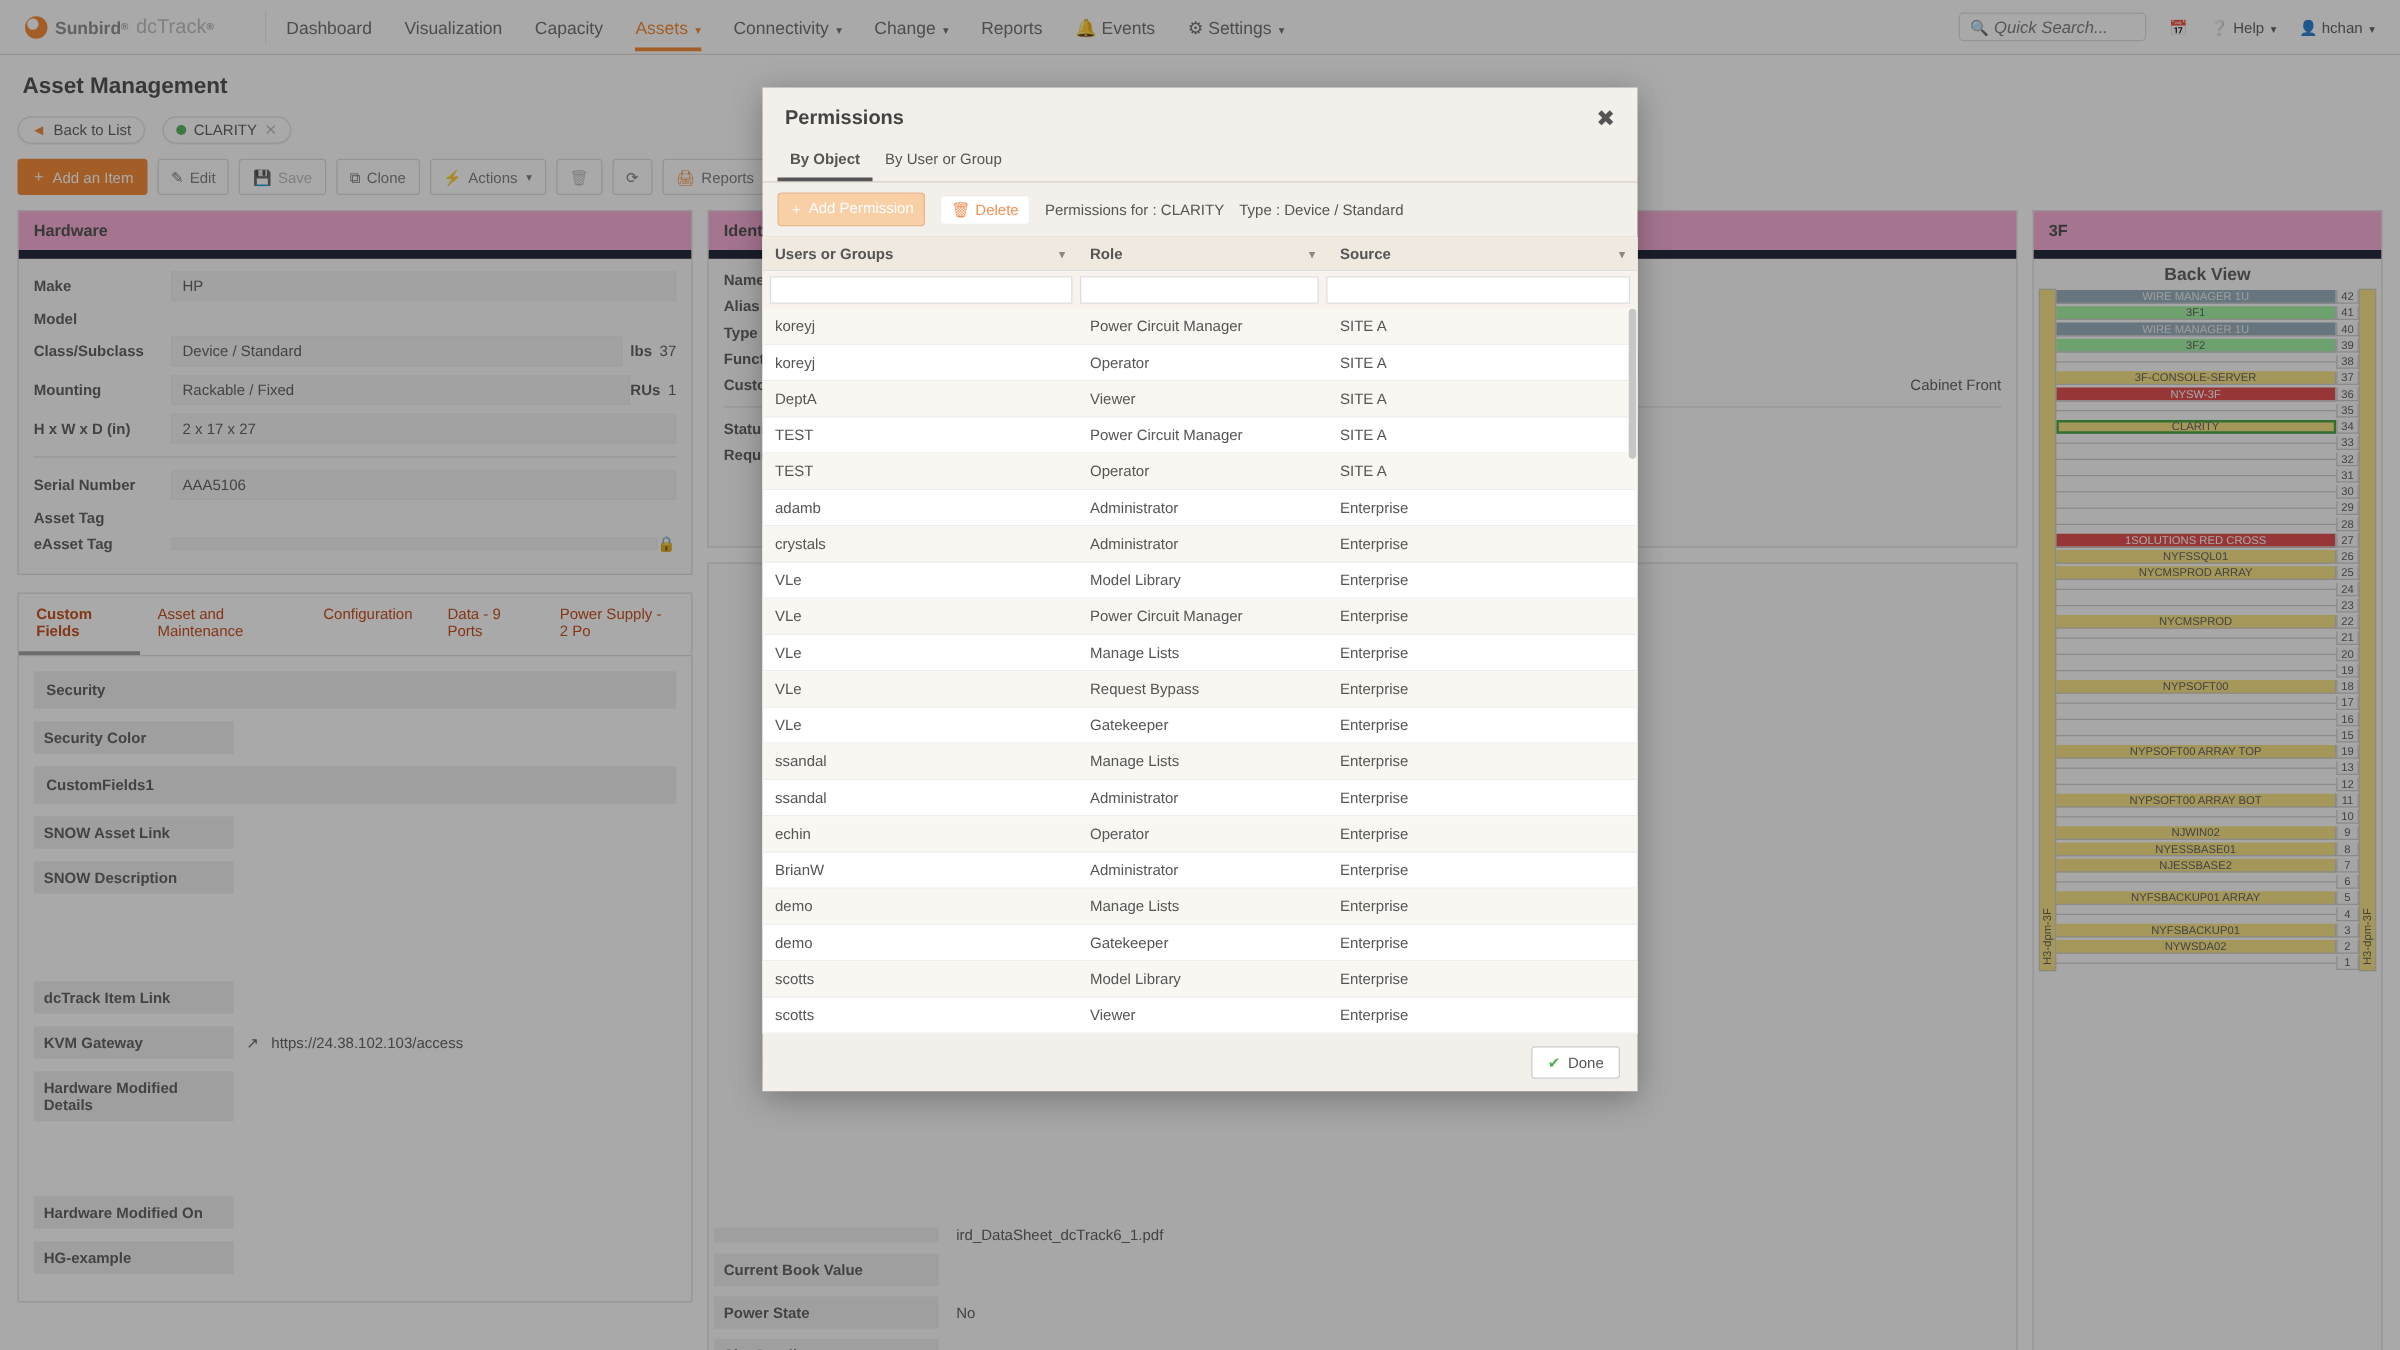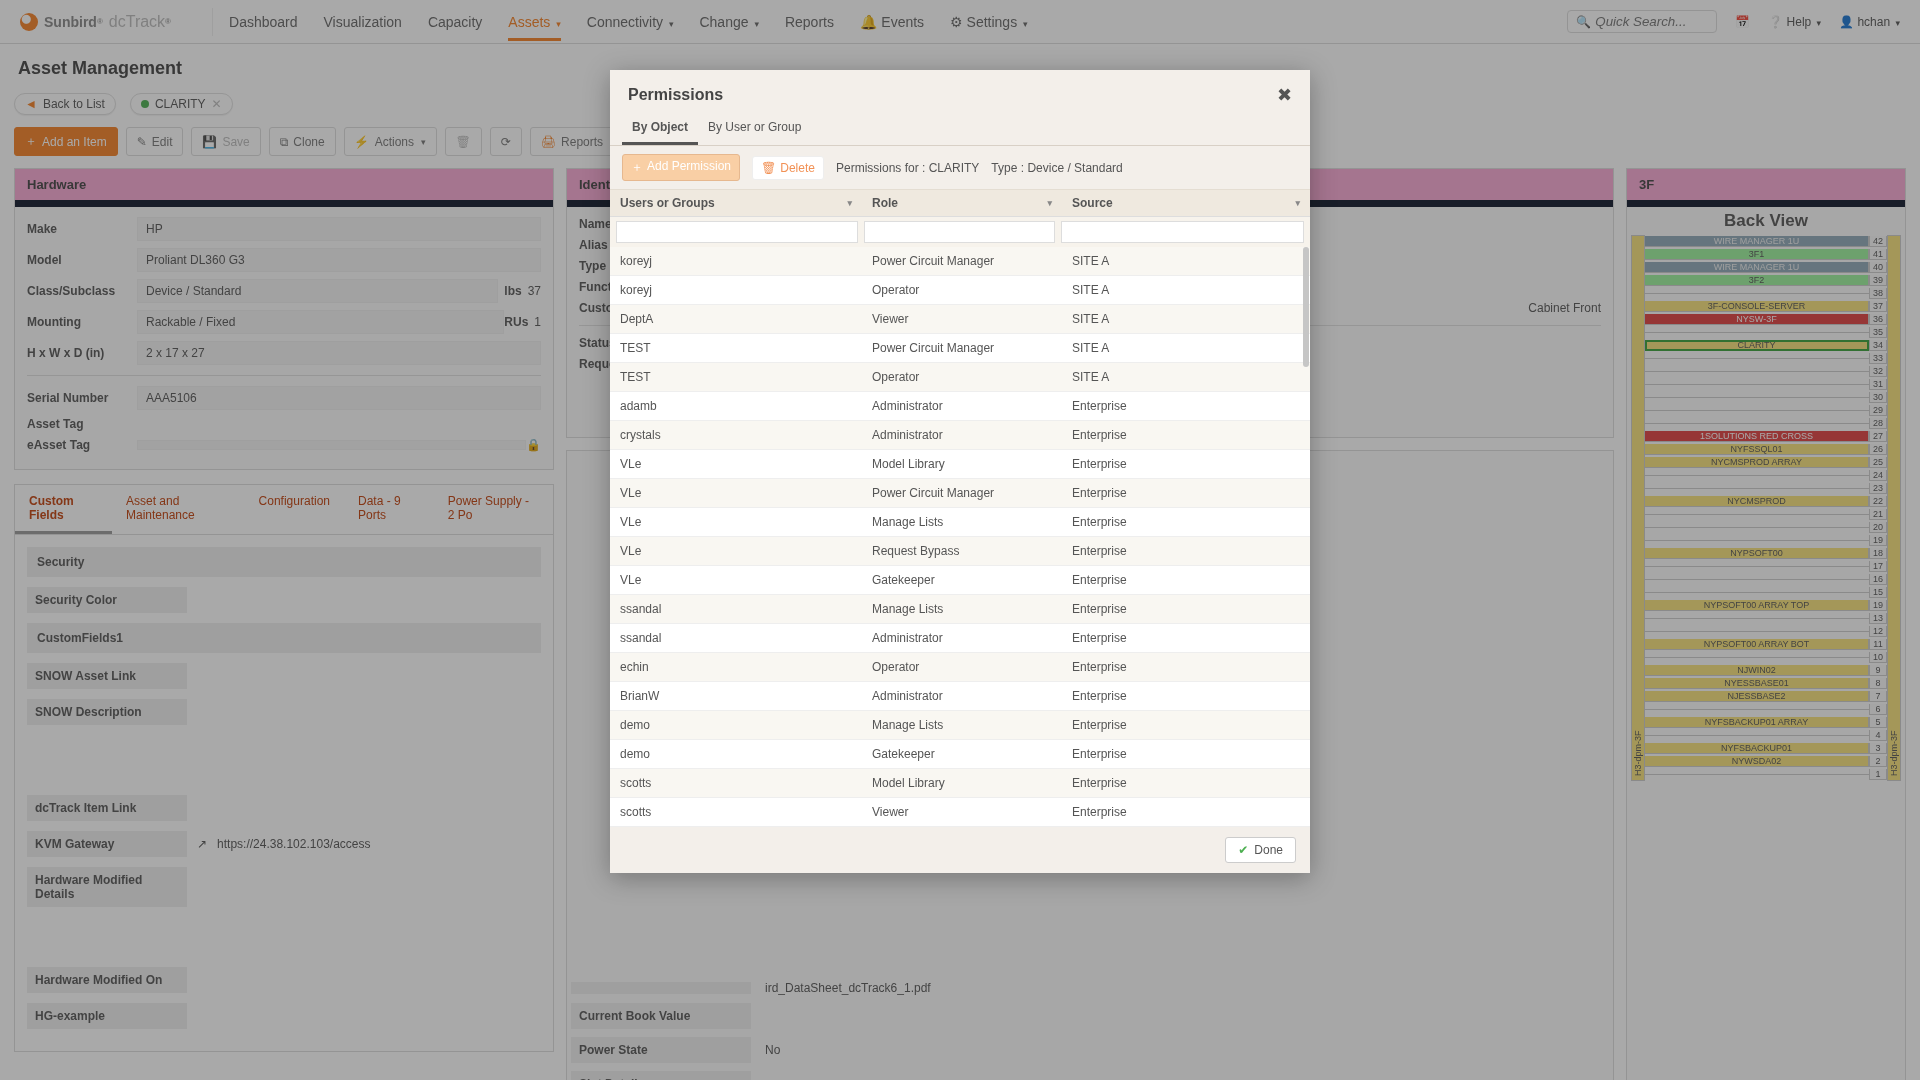--- a/index.html
+++ b/index.html
@@ -60,21 +60,21 @@
 .tabt.active { font-weight: 700; border-bottom: 3px solid #999; }
 .tabs-body { padding: 12px; min-height: 420px; }
 .section-head { background: #efefef; padding: 8px 10px; font-weight: 700; margin-bottom: 10px; }
 .field-row { display: flex; align-items: center; gap: 10px; margin-bottom: 10px; }
 .field-row label { flex: 0 0 160px; background: #efefef; padding: 6px 8px; font-weight: 600; }
 
 .lock-ico { color: #d9534f; margin-left: auto; }
 
 
 .rack { padding: 4px; }
-.rack-title { text-align: center; font-weight: 700; font-size: 17px; margin-bottom: 4px; }
+.rack-title { text-align: center; font-weight: 700; font-size: 14px; margin-bottom: 4px; }
 .rack-row { display: flex; height: 13px; font-size: 9px; align-items: center; }
 .rack-u { width: 18px; text-align: center; border: 1px solid #ccc; border-top: none; background: #f8f8f8; }
 .rack-slot { flex: 1; border: 1px solid #ccc; border-top: none; border-left: none; text-align: center; overflow: hidden; }
 .rack-slot.y { background: #f7e27a; }
 .rack-slot.b { background: #8fa9b7; color: #eee; }
 .rack-slot.g { background: #9cf29c; }
 .rack-slot.r { background: #e04040; color: #fff; }
 .rack-slot.hl { background: #f7e27a; outline: 2px solid #3aa03a; outline-offset: -2px; }
 .rack-side { display: flex; justify-content: center; }
 .rack-side-label { writing-mode: vertical-rl; transform: rotate(180deg); background: #f7e27a; padding: 4px 1px; font-size: 9px; border: 1px solid #ccc; }
@@ -217,21 +217,20 @@
   <div class="col-left">
     <div class="panel">
       <div class="panel-header">Hardware</div>
       <div class="panel-body">
         <div class="kv-row">
             <label>Make</label>
             <div class="val">HP</div>
           </div>
         <div class="kv-row">
             <label>Model</label>
-            <div class="val">Proliant DL360 G3</div>
           </div>
         <div class="kv-row">
             <label>Class/Subclass</label>
             <div class="val">Device / Standard</div>
             <span class="sublabel">lbs</span>
             <span>37</span>
           </div>
         <div class="kv-row">
             <label>Mounting</label>
             <div class="val">Rackable / Fixed</div>

